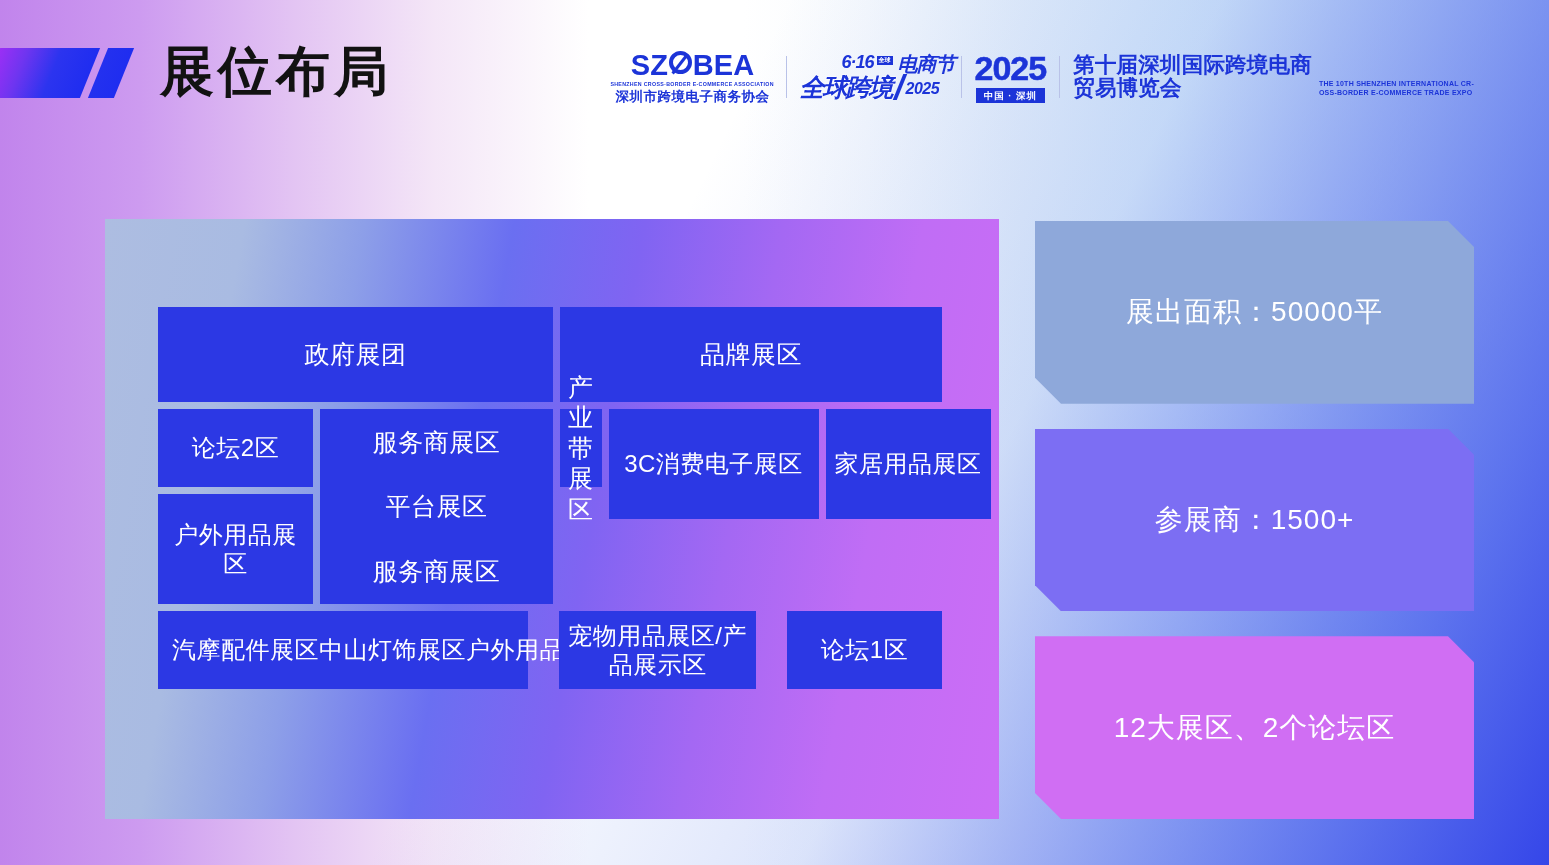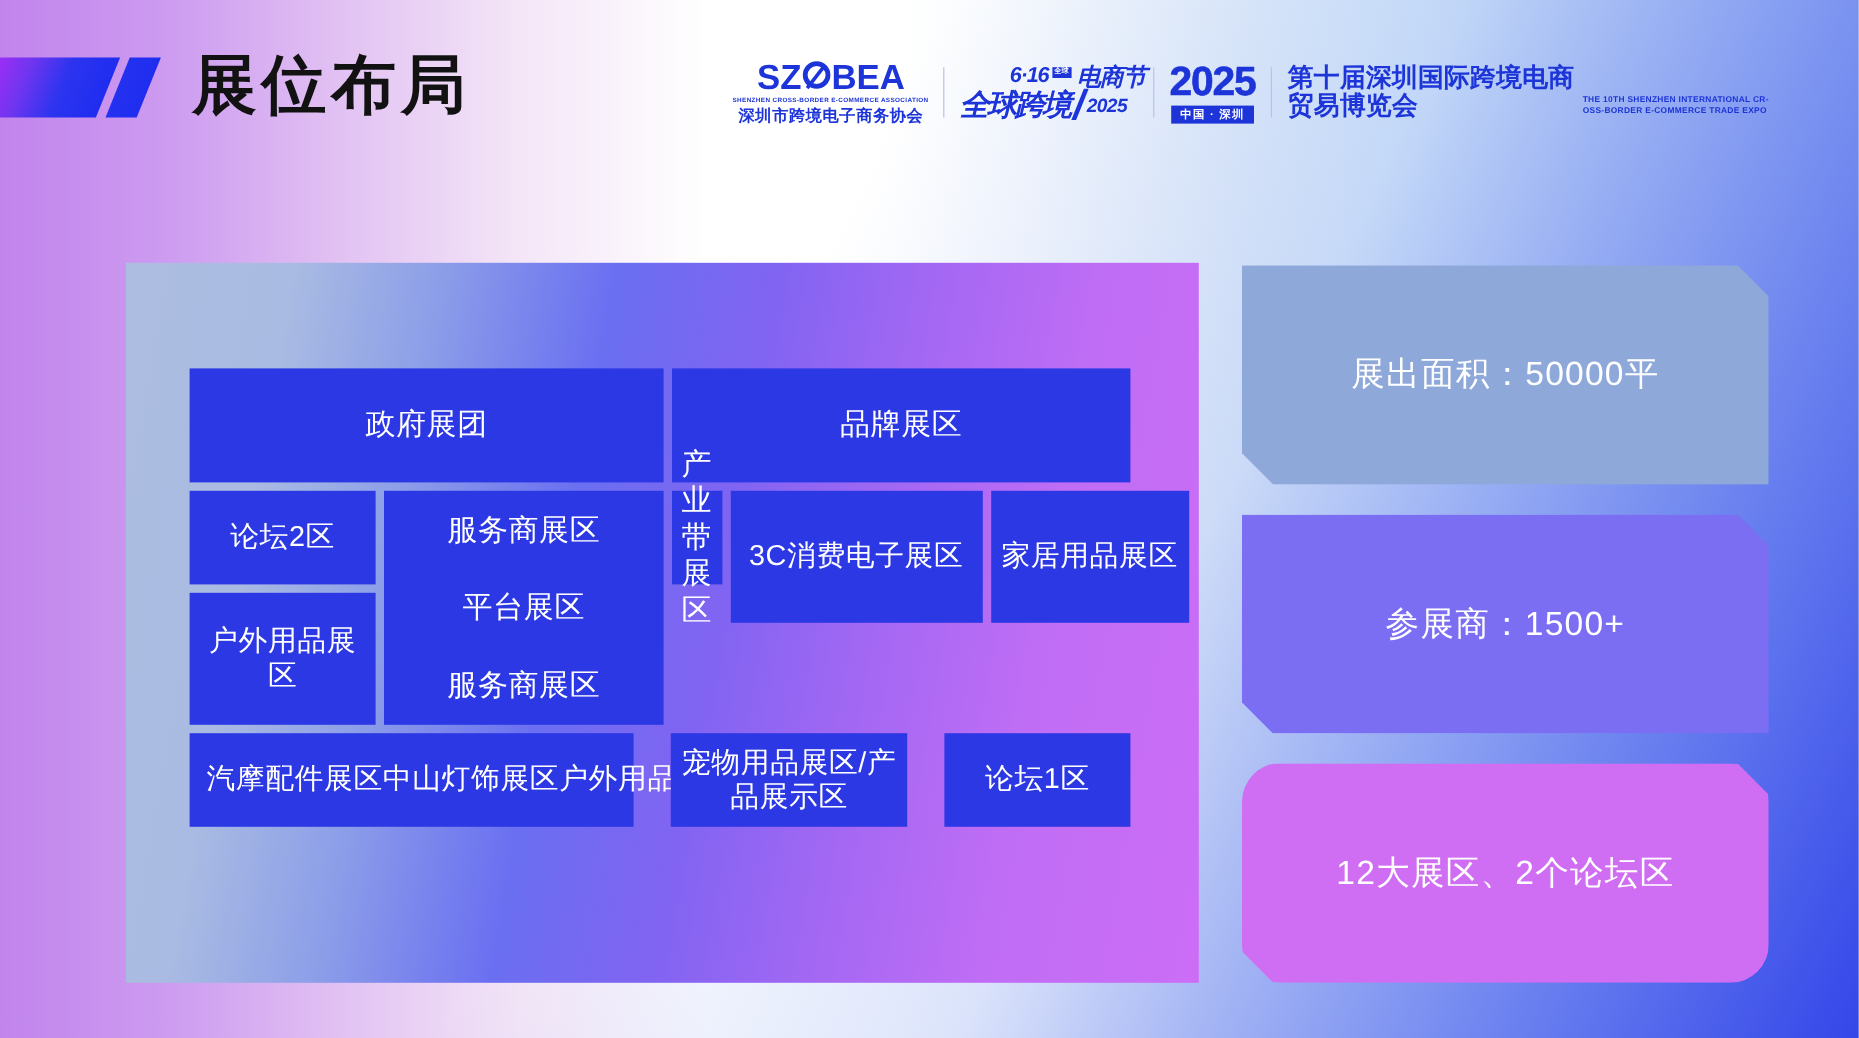--- a/index.html
+++ b/index.html
@@ -386,21 +386,21 @@
     align-items: center;
     justify-content: center;
     color: #ffffff;
     font-size: 28px;
     letter-spacing: 1px;
     clip-path: polygon(0 0, calc(100% - 26px) 0, 100% 26px, 100% 100%, 26px 100%, 0 calc(100% - 26px));
   }
   .stat-1 { background: #8ea8da; }
   .stat-2 { background: #7c6ef3; }
   .stat-3 { background: #8f71f2; }
-  .stat-4 { background: #d06ef3; border-radius: 32px; }
+  .stat-4 { background: #d06ef3; }
 </style>
 </head>
 <body>
 
 <div id="slide">
 
   <div id="header">
 
     <div class="slash-wrap">
       <div class="slash slash-a"></div>

